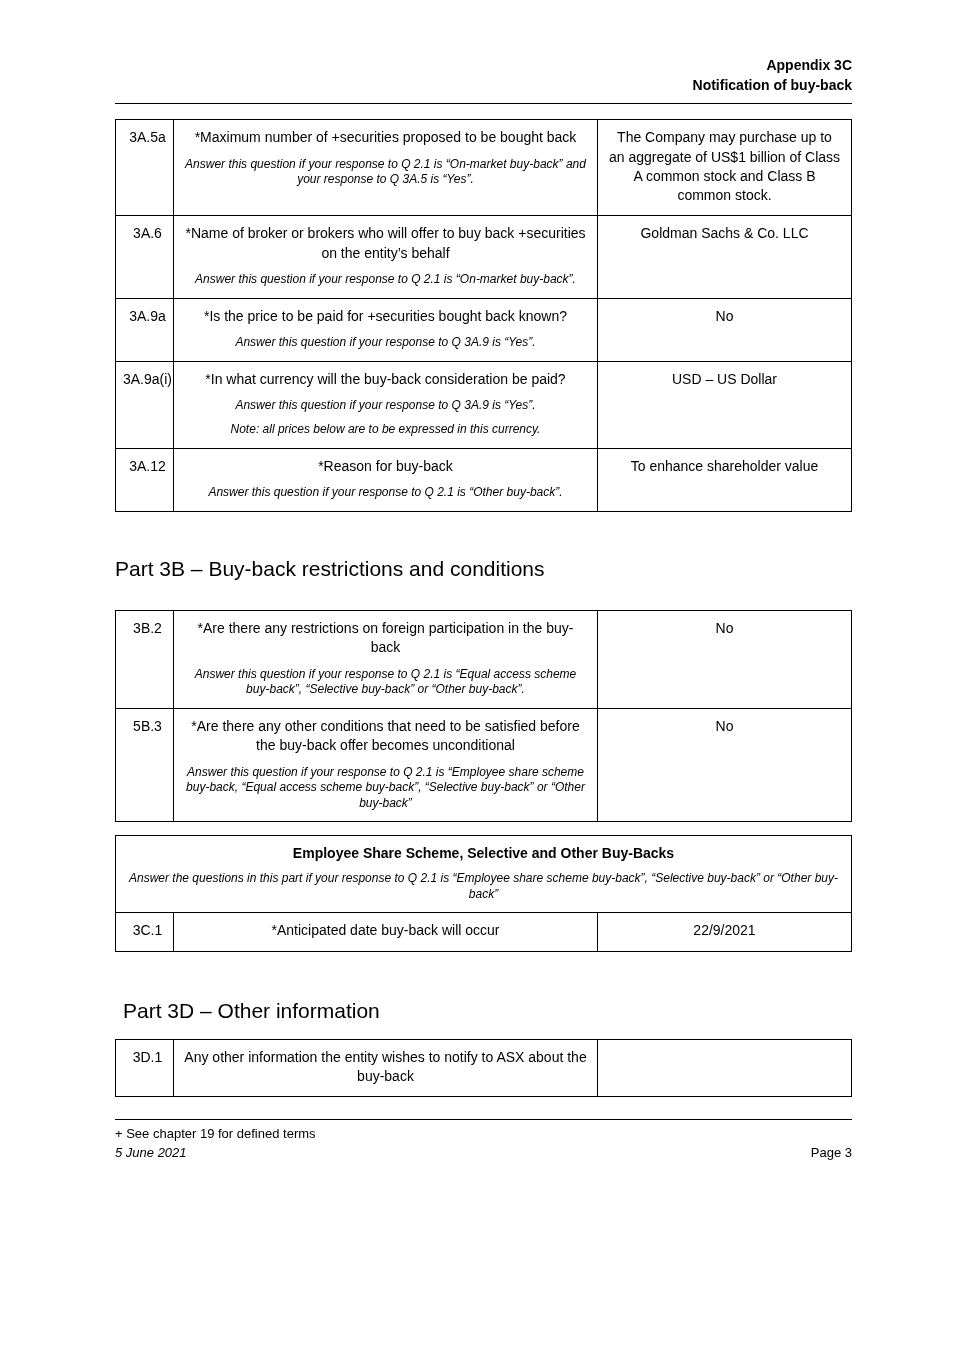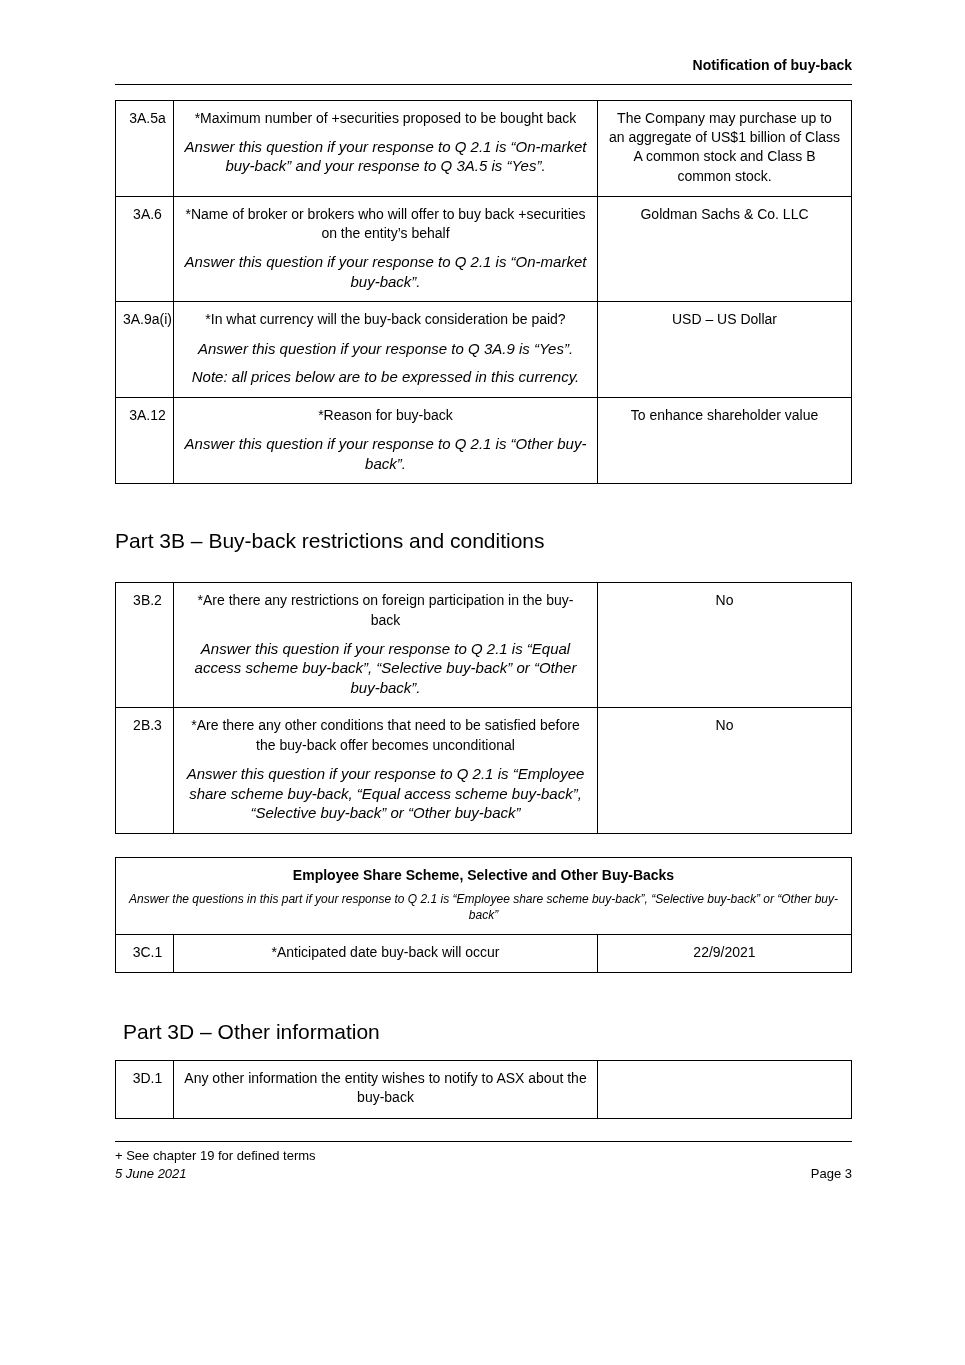--- a/index.html
+++ b/index.html
@@ -17,45 +17,46 @@
     padding-bottom: 8px; border-bottom: 1.4px solid #000;
   }
 
   table.qtable { border-collapse: collapse; width: 100%; table-layout: fixed; text-align: center; }
   .qtable td {
     border: 1.4px solid #000; vertical-align: top;
     padding: 8px 10px 10px 10px; font-size: 14px; line-height: 1.38;
   }
   .qtable td.num { padding: 8px 1px 8px 7px; }
   .qtext { font-size: 14px; line-height: 1.38; }
-  .note { font-style: italic; font-size: 15px; line-height: 1.3; margin: 9px 0 0 0; }
+  .note { font-style: italic; font-size: 12px; line-height: 1.3; margin: 9px 0 0 0; }
 
   .part-heading { font-size: 21px; font-weight: 400; line-height: 1.2; }
   .h-3b { margin: 44px 0 0 0; }
   .t-3a { margin-top: 15px; }
   .t-3b { margin-top: 29px; }
   .h-3c { margin: 39px 0 0 0; }
-  .t-3c { margin-top: 23px; }
+  .t-3c { margin-top: 13px; }
   .h-3d { margin: 46px 0 0 8px; }
   .t-3d { margin-top: 16px; }
 
   .banner-cell { padding: 8px 12px 10px 10px; }
   .banner-title { font-weight: bold; font-size: 14px; }
   .banner-note { font-style: italic; font-size: 12px; line-height: 1.32; margin-top: 7px; }
 
   .doc-footer { margin-top: 22px; border-top: 1.2px solid #000; padding-top: 5px; font-size: 13px; line-height: 1.4; }
   .footer-row2 { display: flex; justify-content: space-between; }
   .footer-date { font-style: italic; }
 </style>
 </head>
 <body>
 
 <div class="page">
 
   <div class="doc-header">
+    <div>Appendix 3C</div>
     <div>Notification of buy-back</div>
   </div>
 
   <table class="qtable t-3a">
     <colgroup>
         <col style="width:58px">
         <col style="width:424px">
         <col>
       </colgroup>
     <tbody>
@@ -67,20 +68,28 @@
         </td>
         <td>The Company may purchase up to an aggregate of US$1 billion of Class A common stock and Class B common stock.</td>
       </tr>
       <tr>
         <td class="num">3A.6</td>
         <td>
           <div class="qtext">*Name of broker or brokers who will offer to buy back +securities on the entity’s behalf</div>
           <p class="note">Answer this question if your response to Q 2.1 is “On-market buy-back”.</p>
         </td>
         <td>Goldman Sachs &amp; Co. LLC</td>
+      </tr>
+      <tr>
+        <td class="num">3A.9a</td>
+        <td>
+          <div class="qtext">*Is the price to be paid for +securities bought back known?</div>
+          <p class="note">Answer this question if your response to Q 3A.9 is “Yes”.</p>
+        </td>
+        <td>No</td>
       </tr>
       <tr>
         <td class="num">3A.9a(i)</td>
         <td>
           <div class="qtext">*In what currency will the buy-back consideration be paid?</div>
           <p class="note">Answer this question if your response to Q 3A.9 is “Yes”.</p>
           <p class="note">Note: all prices below are to be expressed in this currency.</p>
         </td>
         <td>USD – US Dollar</td>
       </tr>
@@ -106,21 +115,21 @@
     <tbody>
       <tr>
         <td class="num">3B.2</td>
         <td>
           <div class="qtext">*Are there any restrictions on foreign participation in the buy-back</div>
           <p class="note">Answer this question if your response to Q 2.1 is “Equal access scheme buy-back”, “Selective buy-back” or “Other buy-back”.</p>
         </td>
         <td>No</td>
       </tr>
       <tr>
-        <td class="num">2B.3</td>
+        <td class="num">5B.3</td>
         <td>
           <div class="qtext">*Are there any other conditions that need to be satisfied before the buy-back offer becomes unconditional</div>
           <p class="note">Answer this question if your response to Q 2.1 is “Employee share scheme buy-back, “Equal access scheme buy-back”, “Selective buy-back” or “Other buy-back”</p>
         </td>
         <td>No</td>
       </tr>
     </tbody>
   </table>
 
 

